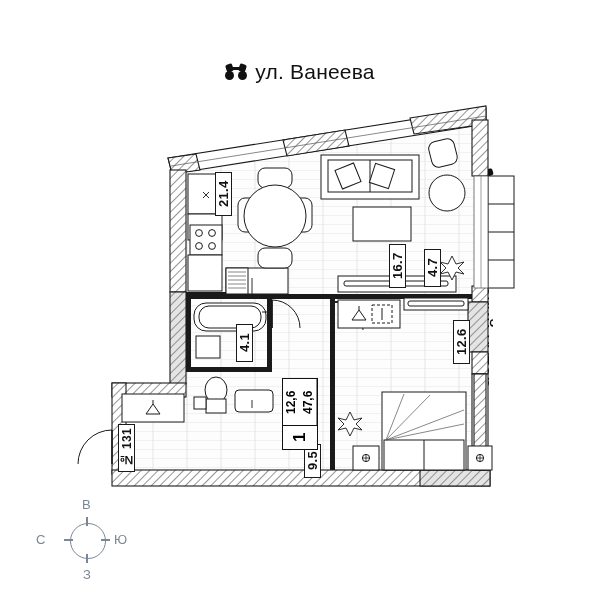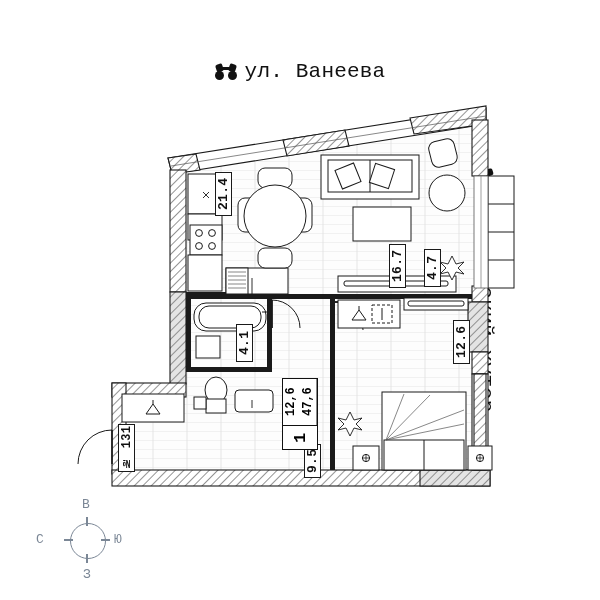--- a/index.html
+++ b/index.html
@@ -1,19 +1,19 @@
 <!DOCTYPE html>
 <html><head>
 <meta charset="utf-8">
 <title>Floor Plan</title>
 <style>
   html,body{margin:0;padding:0;background:#ffffff;}
   body{width:600px;height:600px;overflow:hidden;
        font-family:"Liberation Sans","DejaVu Sans",sans-serif;}
-  #root{position:relative;width:600px;height:536px;background:#fff;font-family:Liberation Mono, monospace;}
+  #root{position:relative;width:600px;height:536px;background:#fff;}
 
   
   .street-top{
     position:absolute; left:0; top:60px; width:600px;
     text-align:center; font-size:21px; color:#111; letter-spacing:.2px;
     display:flex; align-items:center; justify-content:center; gap:8px;
   }
   .street-right{
     position:absolute; left:497px; top:168px;
     transform-origin: left top; transform: rotate(90deg);

